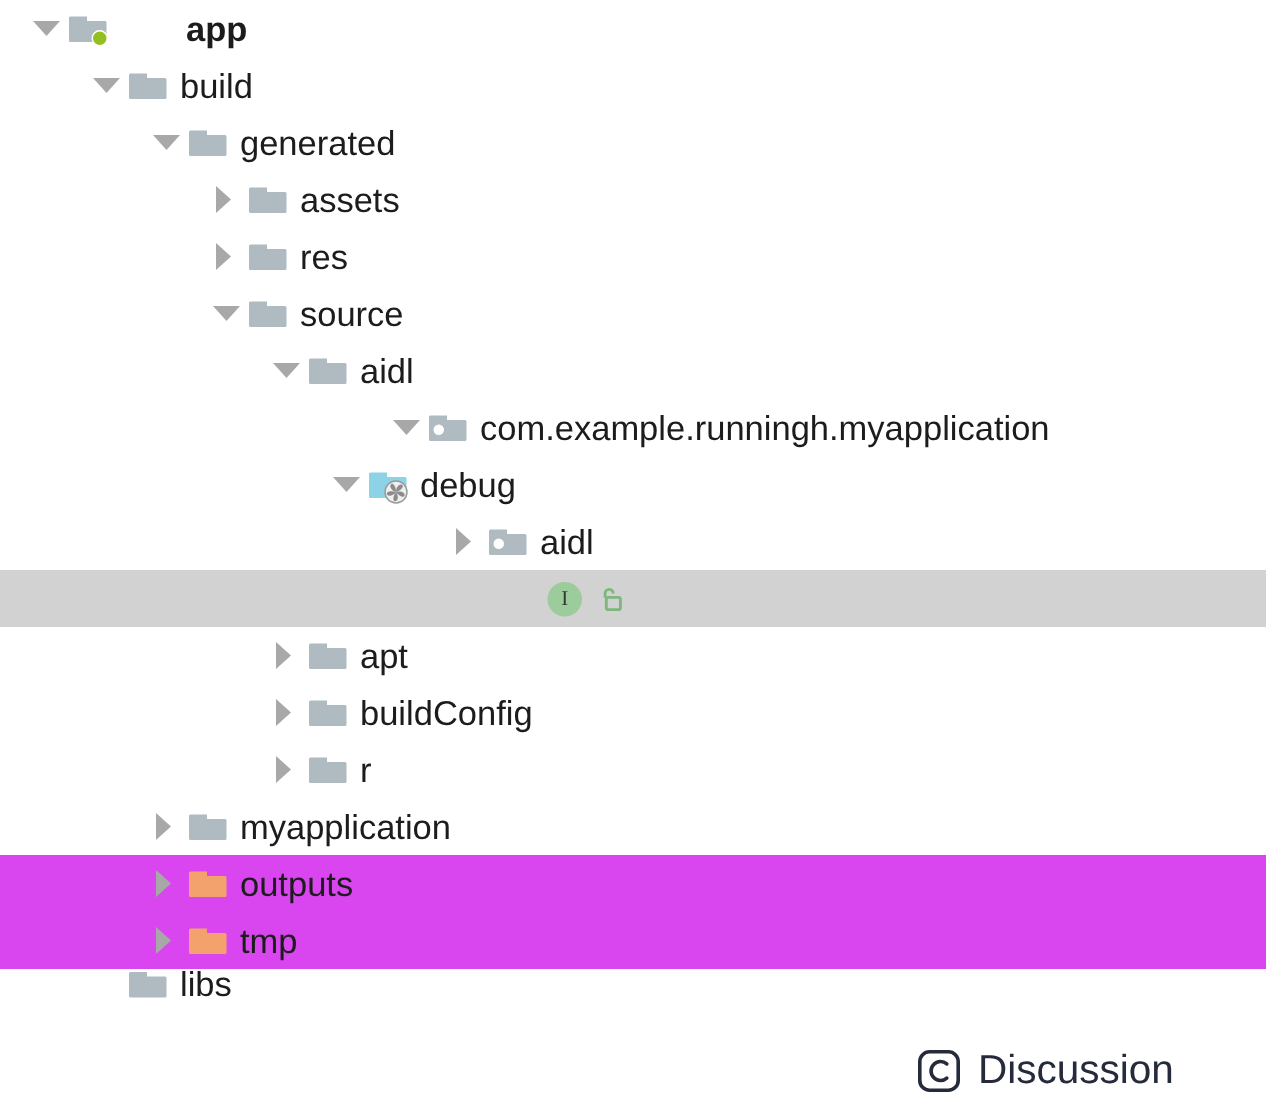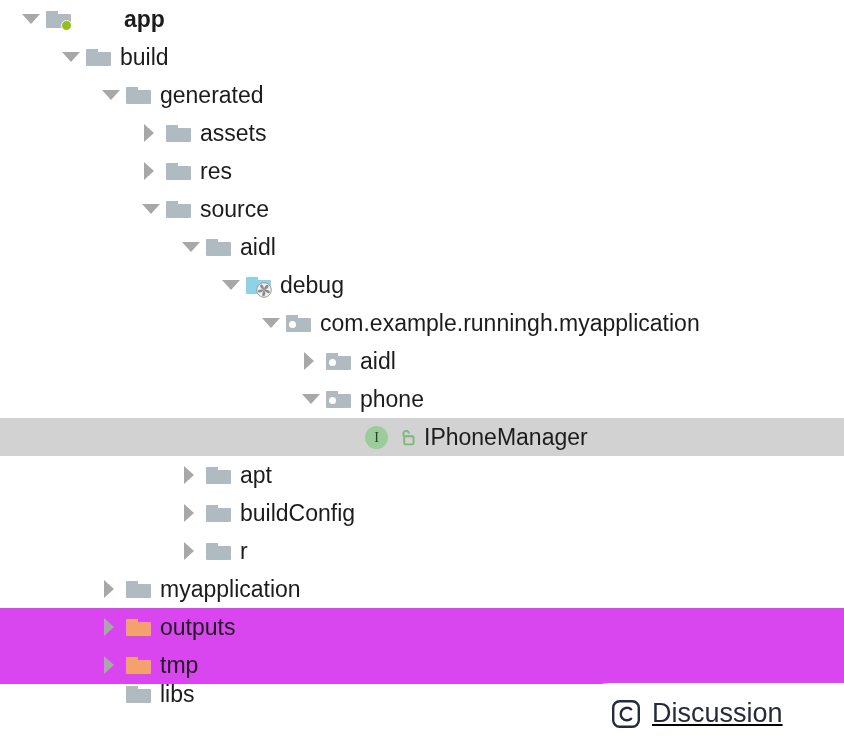--- a/index.html
+++ b/index.html
@@ -151,21 +151,20 @@
     position: absolute;
     left: 583px;
     top: 683px;
     width: 261px;
     height: 61px;
     background: #ffffff;
     border-top-left-radius: 26px;
     display: flex;
     align-items: center;
     padding-left: 28px;
-    text-decoration: underline;
   }
   #disc-icon {
     flex: 0 0 auto;
     width: 30px; height: 30px;
     margin-right: 11px;
   }
   #disc-label {
     font-size: 27px;
     color: #262b3c;
     line-height: 1;
@@ -245,20 +244,32 @@
     <div class="row">
       <span class="indent" style="width: 178px;"></span>
       <span class="tw down"></span>
       <span class="ic">
         <span class="folder">
           <span class="tab"></span>
           <span class="body"></span>
         </span>
       </span>
       <span class="label">aidl</span>
+    </div>
+    <div class="row">
+      <span class="indent" style="width: 258px;"></span>
+      <span class="tw down"></span>
+      <span class="ic">
+        <span class="folder">
+          <span class="tab"></span>
+          <span class="body"></span>
+        </span>
+        <span class="dot-white"></span>
+      </span>
+      <span class="label">com.example.runningh.myapplication</span>
     </div>
     <div class="row">
       <span class="indent" style="width: 218px;"></span>
       <span class="tw down"></span>
       <span class="ic">
         <span class="folder blue">
           <span class="tab"></span>
           <span class="body"></span>
         </span>
         <span class="pinwheel"><svg viewBox="0 0 16 16" width="16" height="16">
@@ -266,68 +277,43 @@
             <path d="M8 8 C8 4.4 10.6 2.2 12.2 3.4 C13.4 4.4 11.4 7 8 8 Z" fill="#8b8b8b" transform="rotate(0 8 8)"></path>
             <path d="M8 8 C8 4.4 10.6 2.2 12.2 3.4 C13.4 4.4 11.4 7 8 8 Z" fill="#8b8b8b" transform="rotate(72 8 8)"></path>
             <path d="M8 8 C8 4.4 10.6 2.2 12.2 3.4 C13.4 4.4 11.4 7 8 8 Z" fill="#8b8b8b" transform="rotate(144 8 8)"></path>
             <path d="M8 8 C8 4.4 10.6 2.2 12.2 3.4 C13.4 4.4 11.4 7 8 8 Z" fill="#8b8b8b" transform="rotate(216 8 8)"></path>
             <path d="M8 8 C8 4.4 10.6 2.2 12.2 3.4 C13.4 4.4 11.4 7 8 8 Z" fill="#8b8b8b" transform="rotate(288 8 8)"></path>
           </svg></span>
       </span>
       <span class="label">debug</span>
     </div>
     <div class="row">
-      <span class="indent" style="width: 258px;"></span>
-      <span class="tw down"></span>
+      <span class="indent" style="width: 298px;"></span>
+      <span class="tw right"></span>
       <span class="ic">
         <span class="folder">
           <span class="tab"></span>
           <span class="body"></span>
         </span>
         <span class="dot-white"></span>
       </span>
-      <span class="label">com.example.runningh.myapplication</span>
-    </div>
-    <div class="row">
-      <span class="indent" style="width: 298px;"></span>
-      <span class="tw right"></span>
-      <span class="ic">
-        <span class="folder">
-          <span class="tab"></span>
-          <span class="body"></span>
-        </span>
-        <span class="dot-white"></span>
-      </span>
       <span class="label">aidl</span>
-    </div>
-    <div class="row">
-      <span class="indent" style="width: 298px;"></span>
-      <span class="tw down"></span>
-      <span class="ic">
-        <span class="folder">
-          <span class="tab"></span>
-          <span class="body"></span>
-        </span>
-        <span class="dot-white"></span>
-      </span>
-      <span class="label">phone</span>
     </div>
     <div class="row selected">
       <span class="indent" style="width: 338px;"></span>
       <span class="tw none"></span>
       <span class="ic">
         <span class="iface">I</span>
       </span>
       <span class="lockbox">
         <span class="lock"><svg viewBox="0 0 16 17" width="16" height="17">
             <path d="M4.4 7.5 V4.6 a2.7 2.7 0 0 1 5.4 0" fill="none" stroke="#7cb87c" stroke-width="1.9"></path>
             <rect x="5.2" y="7.2" width="9.4" height="8.2" rx="1.3" fill="none" stroke="#7cb87c" stroke-width="1.9"></rect>
           </svg></span>
       </span>
-      <span class="label">IPhoneManager</span>
     </div>
     <div class="row">
       <span class="indent" style="width: 178px;"></span>
       <span class="tw right"></span>
       <span class="ic">
         <span class="folder">
           <span class="tab"></span>
           <span class="body"></span>
         </span>
       </span>
@@ -381,21 +367,21 @@
       <span class="indent" style="width: 98px;"></span>
       <span class="tw right"></span>
       <span class="ic">
         <span class="folder orange">
           <span class="tab"></span>
           <span class="body"></span>
         </span>
       </span>
       <span class="label">tmp</span>
     </div>
-    <div class="row" style="height: 20px; overflow: hidden; padding-left: 40px;">
+    <div class="row" style="height: 20px; overflow: hidden;">
       <span class="indent" style="width: 58px;"></span>
       <span class="tw none"></span>
       <span class="ic">
         <span class="folder">
           <span class="tab"></span>
           <span class="body"></span>
         </span>
       </span>
       <span class="label">libs</span>
     </div>

